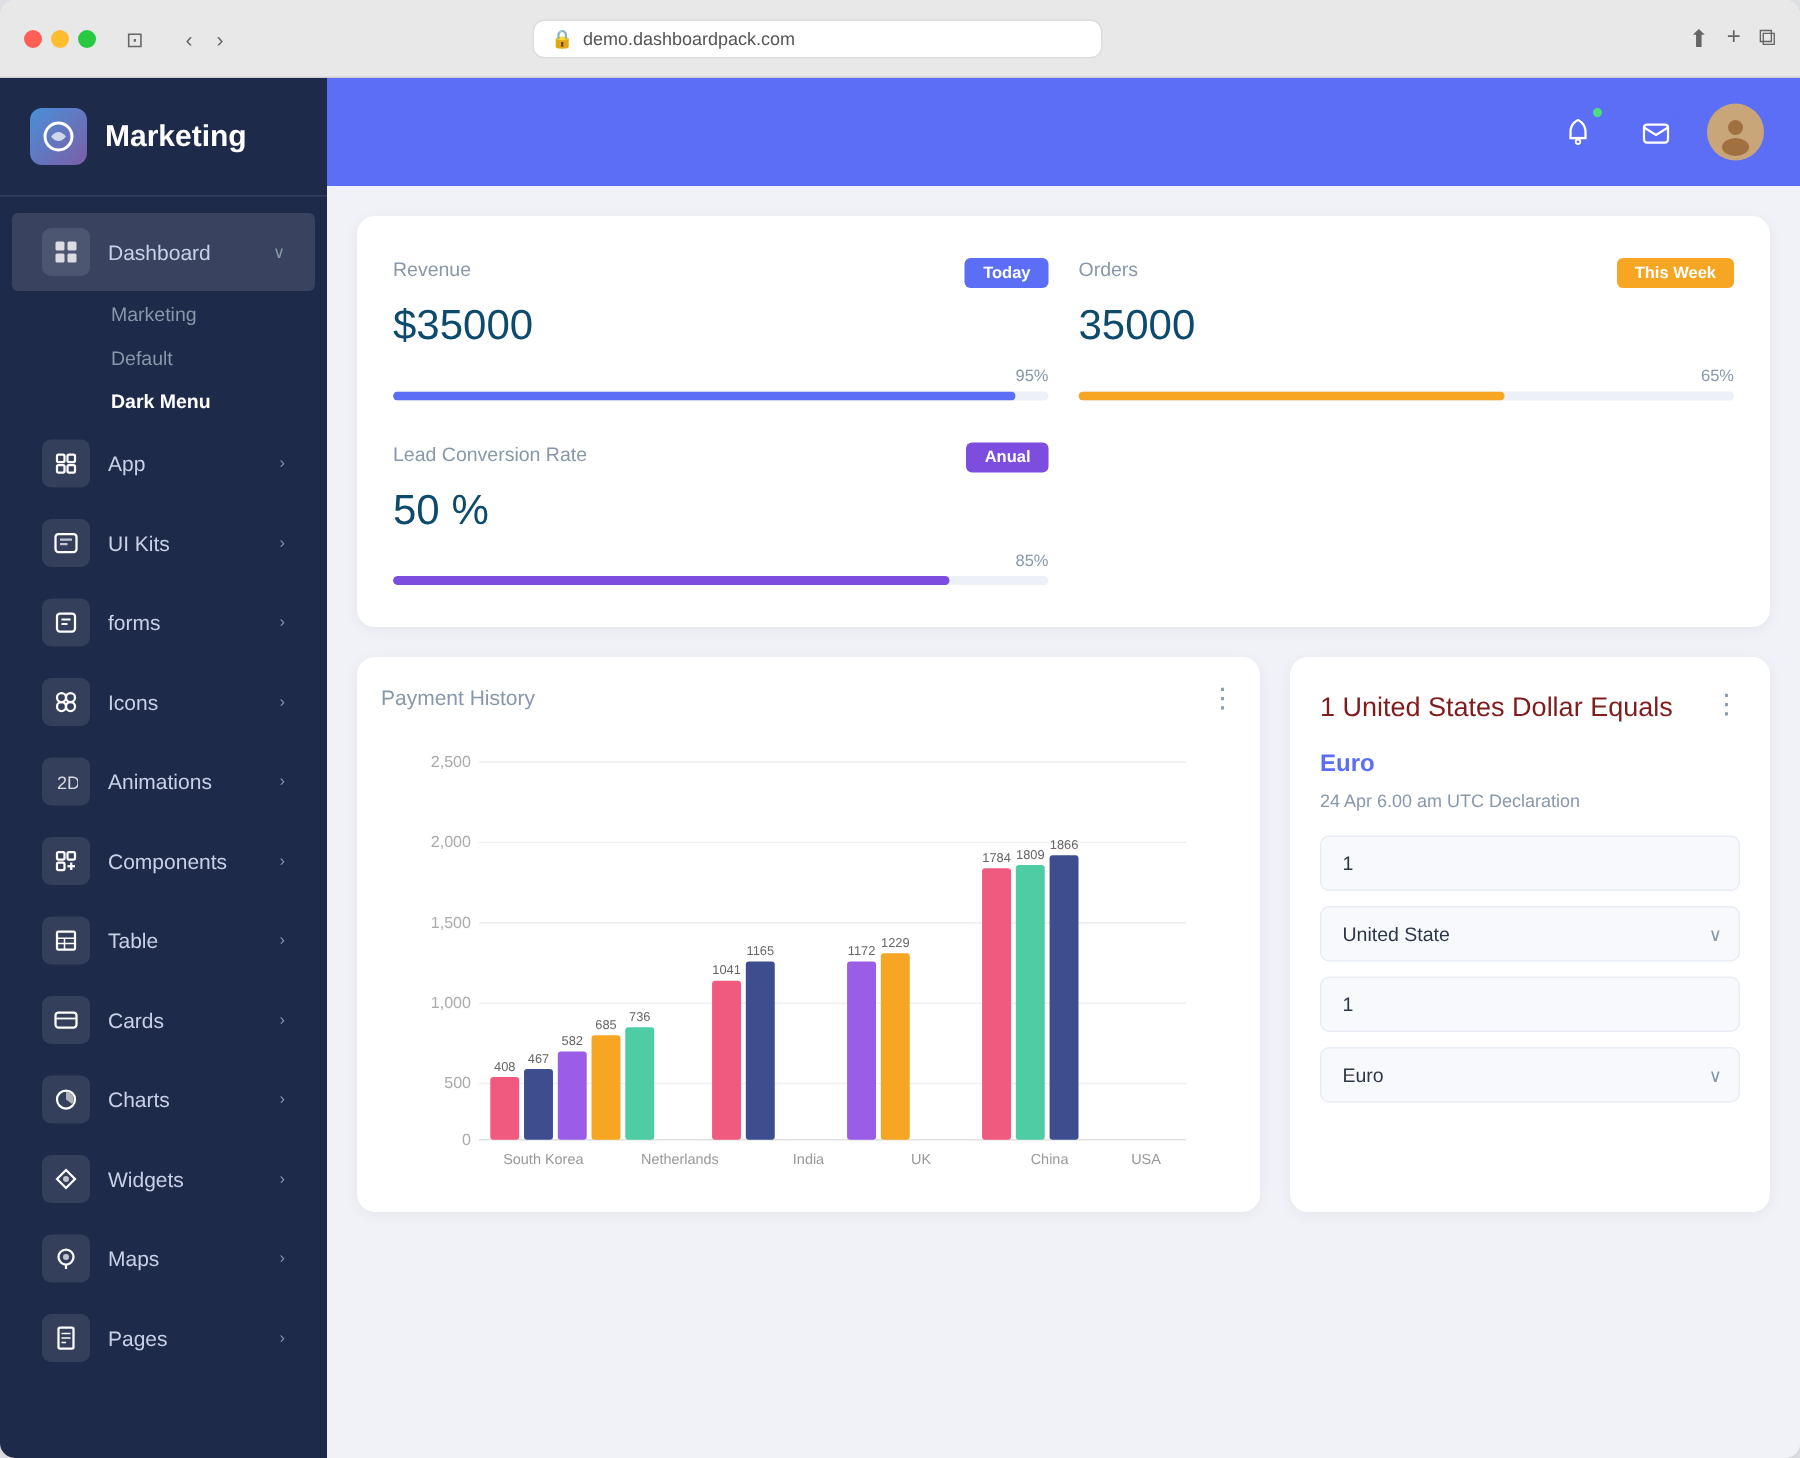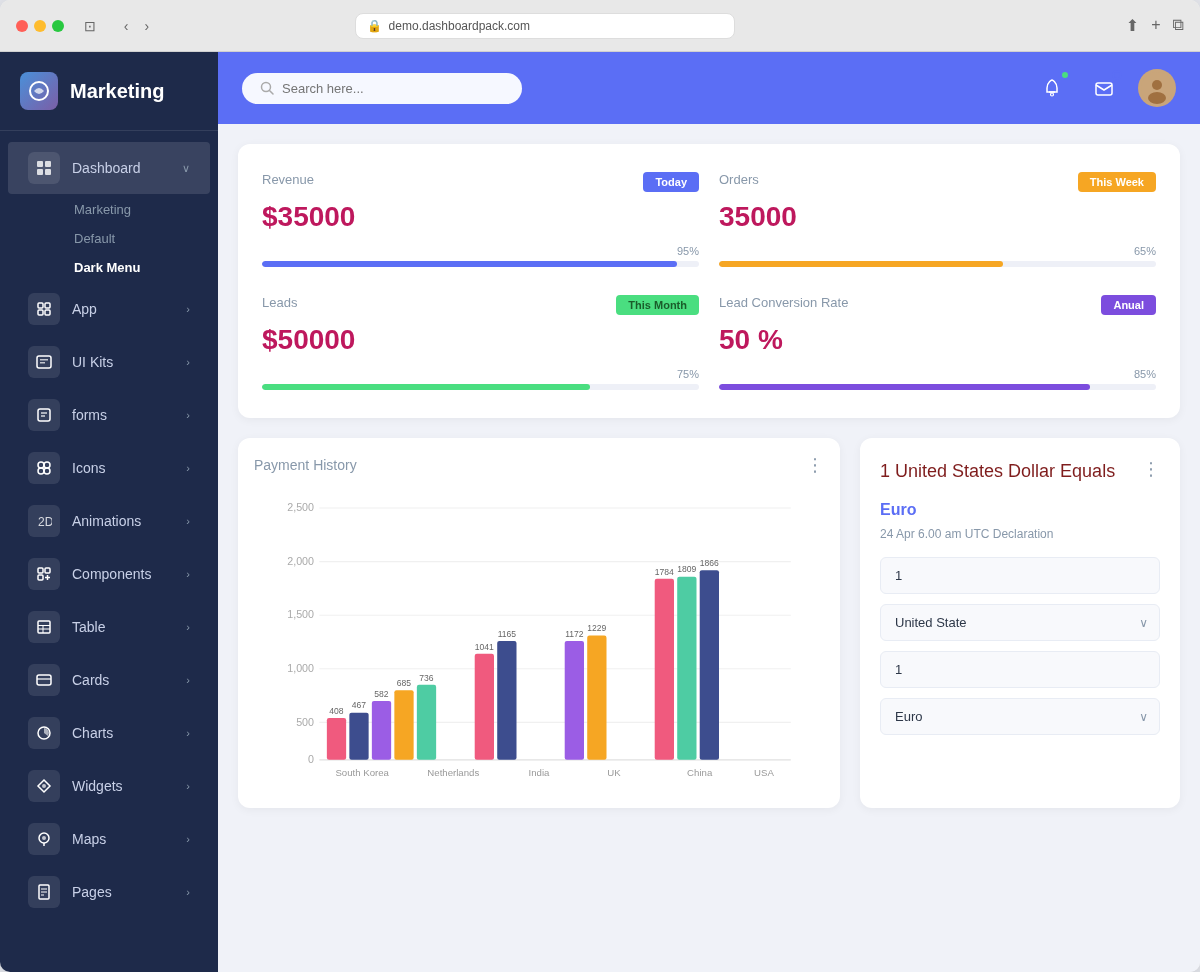--- a/index.html
+++ b/index.html
@@ -224,21 +224,21 @@
     .stat-card { padding: 4px 0; }
 
     .stat-header {
       display: flex;
       justify-content: space-between;
       align-items: flex-start;
       margin-bottom: 8px;
     }
 
     .stat-label { font-size: 13px; color: #8898aa; margin-bottom: 6px; }
-    .stat-value { font-size: 28px; font-weight: 700; color: #be185d; }
+    .stat-value { font-size: 28px; font-weight: 400; color: #0c4a6e; }
 
     .stat-badge {
       padding: 4px 12px;
       border-radius: 4px;
       font-size: 11px;
       font-weight: 600;
       color: white;
     }
 
     .badge-blue { background: #5b6ef5; }
@@ -560,27 +560,20 @@
           </div>
           <span class="nav-label">Pages</span>
           <span class="nav-arrow">›</span>
         </div>
       </div>
     </div>
 
     <div class="main-content">
 
       <div class="topbar">
-        <div class="search-bar">
-          <svg width="14" height="14" viewBox="0 0 14 14" fill="none">
-            <circle cx="6" cy="6" r="4.5" stroke="#aaa" stroke-width="1.5"></circle>
-            <line x1="9.5" y1="9.5" x2="13" y2="13" stroke="#aaa" stroke-width="1.5" stroke-linecap="round"></line>
-          </svg>
-          <input class="search-input" type="text" placeholder="Search here..." style="">
-        </div>
 
         <div class="topbar-icons">
           <div class="icon-btn">
             <svg width="20" height="20" viewBox="0 0 20 20" fill="none">
               <path d="M10 2C10 2 5 4 5 10V14H15V10C15 4 10 2 10 2Z" stroke="white" stroke-width="1.5" fill="none"></path>
               <line x1="7" y1="14" x2="13" y2="14" stroke="white" stroke-width="1.5"></line>
               <circle cx="10" cy="16.5" r="1.5" stroke="white" stroke-width="1.2"></circle>
             </svg>
             <div class="badge" style="background:#4ade80;"></div>
           </div>
@@ -626,33 +619,20 @@
             </div>
             <div class="stat-value">35000</div>
             <div class="progress-container">
               <div class="progress-label">65%</div>
               <div class="progress-bar">
                 <div class="progress-fill progress-orange" style="width:65%"></div>
               </div>
             </div>
           </div>
 
-          <div class="stat-card">
-            <div class="stat-header">
-              <span class="stat-label">Leads</span>
-              <span class="stat-badge badge-green">This Month</span>
-            </div>
-            <div class="stat-value">$50000</div>
-            <div class="progress-container">
-              <div class="progress-label">75%</div>
-              <div class="progress-bar">
-                <div class="progress-fill progress-green" style="width:75%"></div>
-              </div>
-            </div>
-          </div>
 
           <div class="stat-card">
             <div class="stat-header">
               <span class="stat-label">Lead Conversion Rate</span>
               <span class="stat-badge badge-purple">Anual</span>
             </div>
             <div class="stat-value">50 %</div>
             <div class="progress-container">
               <div class="progress-label">85%</div>
               <div class="progress-bar">

